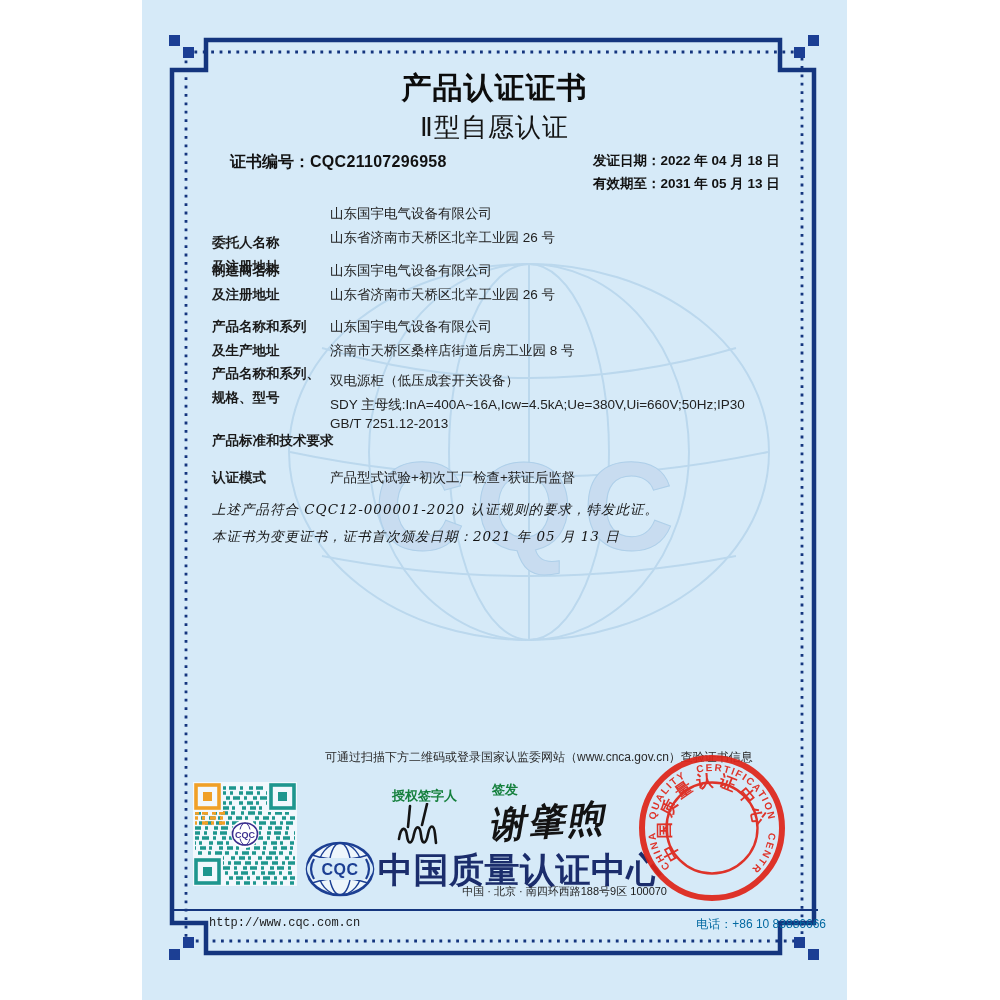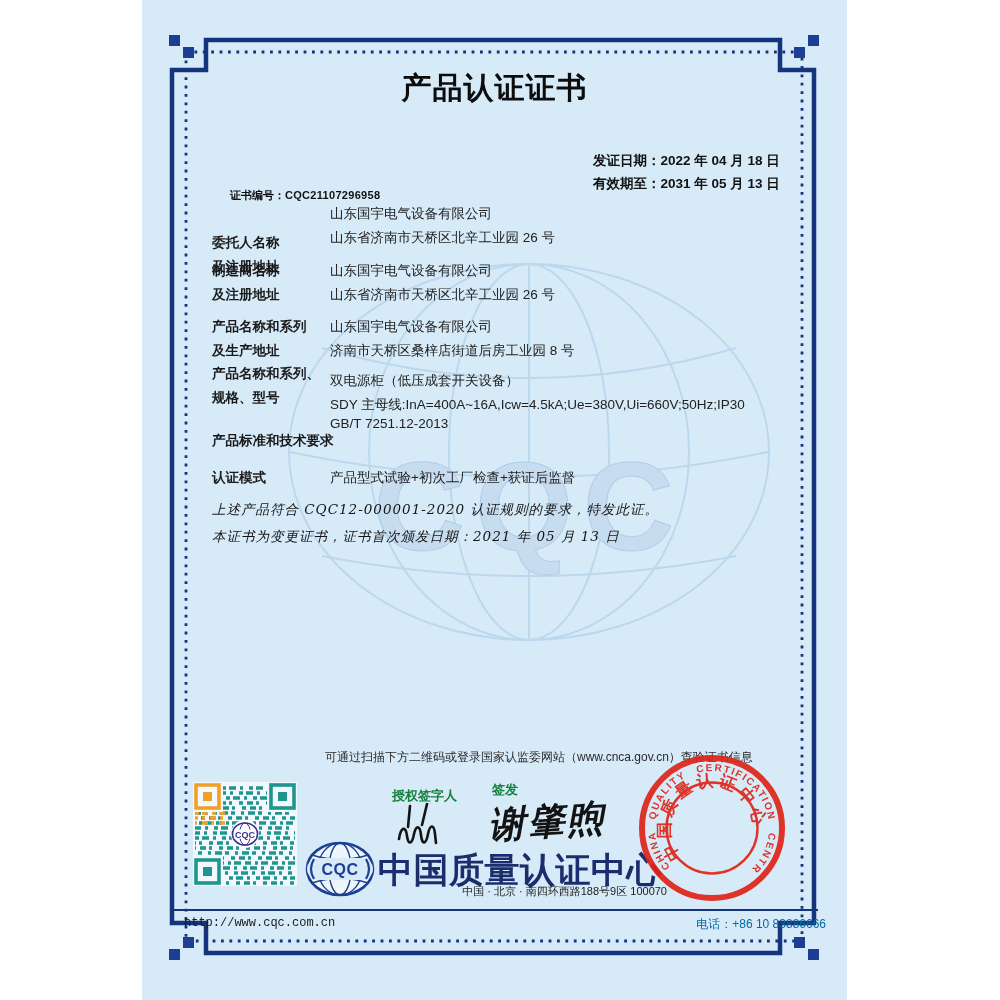--- a/index.html
+++ b/index.html
@@ -2,37 +2,37 @@
 <html><head>
 <meta charset="utf-8">
 <style>
   html,body{margin:0;padding:0;background:#ffffff;}
   #canvas{position:relative;width:1000px;height:1000px;background:#ffffff;overflow:hidden;
           font-family:"Liberation Sans",sans-serif;}
   #page{position:absolute;left:142px;top:0;width:705px;height:1000px;background:#d6eaf8;}
   .abs{position:absolute;}
   .title{left:0;top:68px;width:705px;text-align:center;font-size:30px;font-weight:900;color:#0c0c0c;letter-spacing:1px;}
   .subtitle{left:0;top:110px;width:705px;text-align:center;font-size:26px;font-weight:500;color:#141414;letter-spacing:1px;}
-  .certno{left:88px;top:152px;font-size:11px;color:#111;margin-top:36px;}
+  .certno{left:88px;top:152px;font-size:16px;color:#111;}
   .certno .lbl{font-family:"DejaVu Serif",serif;font-weight:bold;}
   .certno .val{font-weight:bold;letter-spacing:.3px;}
   .dates{left:451px;top:149px;font-size:13.5px;color:#111;line-height:23px;}
   .dates .lbl{font-family:"DejaVu Serif",serif;font-weight:bold;}
   .dates .val{font-weight:bold;}
   .fieldlbl{left:70px;width:120px;font-size:13.5px;font-weight:bold;color:#1a1a1a;line-height:23.5px;}
   .fieldval{left:188px;width:480px;font-size:13.5px;color:#222;line-height:23.5px;}
   .stmt{left:70px;width:560px;font-size:13.5px;color:#151515;letter-spacing:1px;
         font-family:"DejaVu Serif",serif;font-style:italic;}
   .note{left:183px;top:749px;width:480px;font-size:12px;color:#2a2a2a;}
   .sig-lbl{font-size:13px;font-weight:bold;color:#15803d;}
   .issuer-name{left:346px;top:797px;font-size:37px;color:#131313;font-family:"DejaVu Serif",serif;
                font-weight:bold;font-style:italic;transform:rotate(-4deg);letter-spacing:2px;}
   .orgname{left:236px;top:847px;font-size:35px;font-weight:600;color:#1b2d6c;letter-spacing:.5px;}
   .footer-rule{left:30px;top:909px;width:646px;height:2px;background:#14357e;}
-  .f-web{left:42px;top:916px;font-size:12px;color:#1b1b1b;font-family:"Liberation Mono",monospace;}
+  .f-web{left:67px;top:916px;font-size:12px;color:#1b1b1b;font-family:"Liberation Mono",monospace;}
   .f-addr{left:180px;top:884px;width:345px;text-align:right;font-size:11px;color:#1b1b1b;}
   .f-tel{left:524px;top:916px;width:160px;text-align:right;font-size:12px;color:#0369a1;}
   svg{display:block;}
   .stamp-en{font-size:10px;font-weight:bold;letter-spacing:1.6px;word-spacing:7px;fill:#df2418;}
   .stamp-cn{font-size:16.5px;font-weight:bold;letter-spacing:4px;fill:#df2418;}
   .wm-text{font-size:126px;font-weight:bold;letter-spacing:10px;fill:#c8dcf0;stroke:#aecfe9;stroke-width:1;}
   .qr-logo-txt{font-size:9px;font-weight:bold;fill:#3b2f8f;letter-spacing:0;}
   .logo-cqc{font-size:16px;font-weight:900;fill:#1c3f93;letter-spacing:.5px;}
 </style>
 </head>
@@ -63,20 +63,21 @@
         <rect x="666" y="35" width="11" height="11"></rect>
           <rect x="652" y="47" width="11" height="11"></rect>
         <rect x="27" y="949" width="11" height="11"></rect>
           <rect x="41" y="937" width="11" height="11"></rect>
         <rect x="666" y="949" width="11" height="11"></rect>
           <rect x="652" y="937" width="11" height="11"></rect>
       </g>
     </svg>
 
     <div class="abs title">产品认证证书</div>
+    <div class="abs subtitle">Ⅱ型自愿认证</div>
 
     <div class="abs certno">
       <span class="lbl">证书编号：</span><span class="val">CQC21107296958</span>
     </div>
     <div class="abs dates">
       <div>
         <span class="lbl">发证日期：</span><span class="val">2022 年 04 月 18 日</span>
       </div>
       <div>
         <span class="lbl">有效期至：</span><span class="val">2031 年 05 月 13 日</span>

